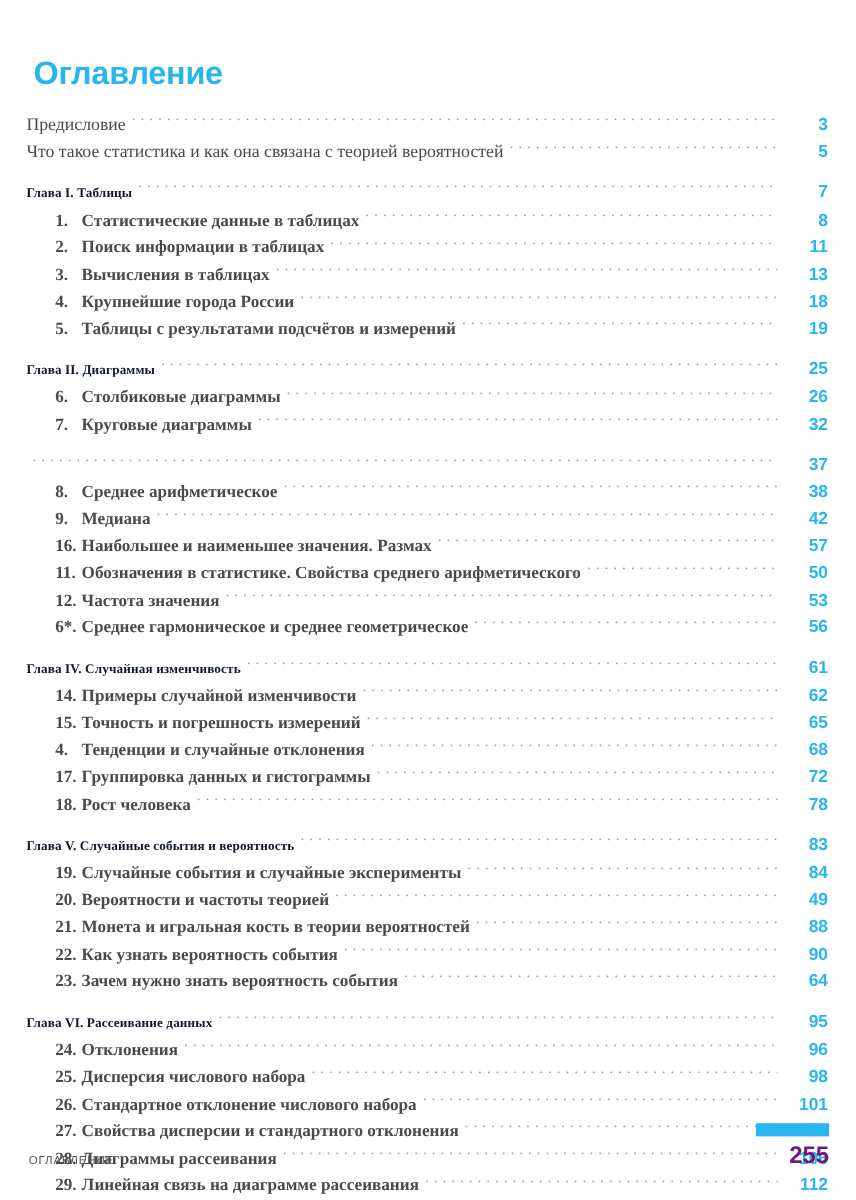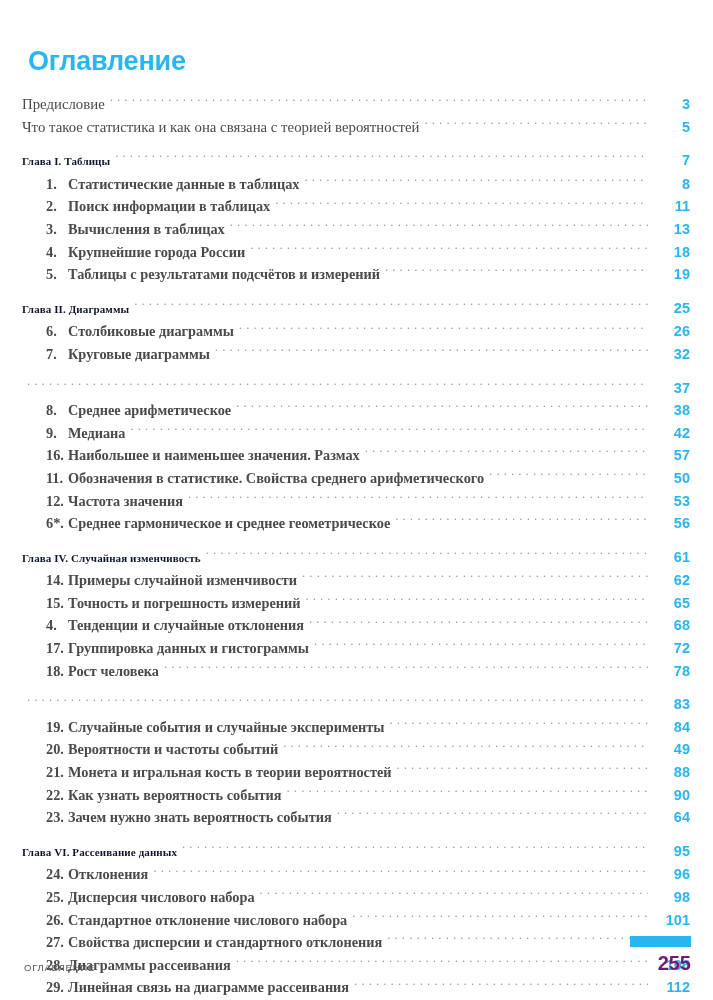--- a/index.html
+++ b/index.html
@@ -262,30 +262,31 @@
         <span class="label"><span class="num">17.</span><span>Группировка данных и гистограммы</span></span>
         <span class="leader"></span>
         <span class="page-num">72</span>
       </div>
       <div class="toc-row row-section">
         <span class="label"><span class="num">18.</span><span>Рост человека</span></span>
         <span class="leader"></span>
         <span class="page-num">78</span>
       </div>
       <div class="toc-row row-chapter">
+        <span class="label">Глава V. Случайные события и вероятность</span>
         <span class="leader"></span>
         <span class="page-num">83</span>
       </div>
       <div class="toc-row row-section">
         <span class="label"><span class="num">19.</span><span>Случайные события и случайные эксперименты</span></span>
         <span class="leader"></span>
         <span class="page-num">84</span>
       </div>
       <div class="toc-row row-section">
-        <span class="label"><span class="num">20.</span><span>Вероятности и частоты событий</span></span>
+        <span class="label"><span class="num">20.</span><span>Вероятности и частоты теорией</span></span>
         <span class="leader"></span>
         <span class="page-num">49</span>
       </div>
       <div class="toc-row row-section">
         <span class="label"><span class="num">21.</span><span>Монета и игральная кость в теории вероятностей</span></span>
         <span class="leader"></span>
         <span class="page-num">88</span>
       </div>
       <div class="toc-row row-section">
         <span class="label"><span class="num">22.</span><span>Как узнать вероятность события</span></span>

